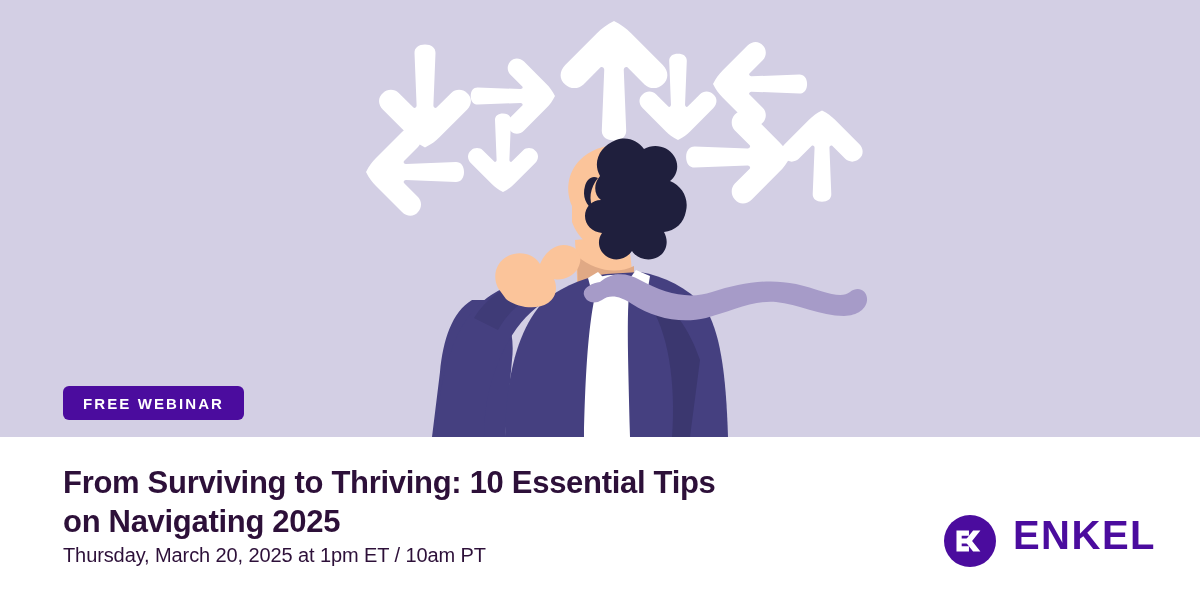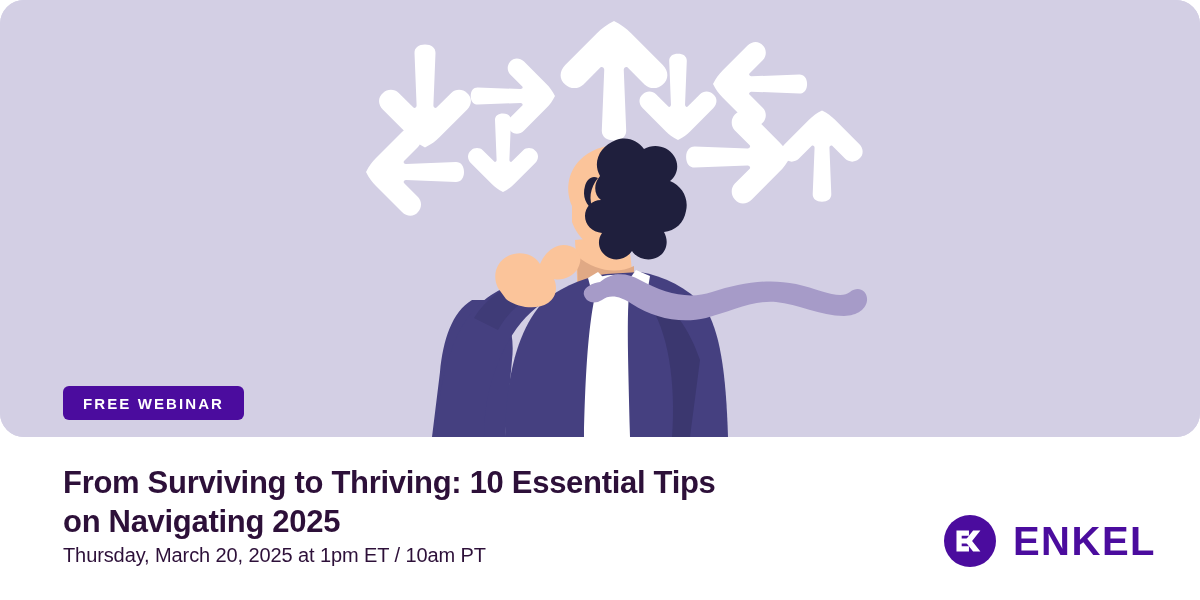--- a/index.html
+++ b/index.html
@@ -15,21 +15,20 @@
     height:600px;
     background:#ffffff;
   }
   
   .hero {
     position:absolute;
     left:0; top:0;
     width:1200px; height:437px;
     background:#d3cfe4;
     overflow:hidden;
-    border-radius:24px;
   }
   .hero-art { position:absolute; left:0; top:0; width:1200px; height:437px; }
 
   
   .badge {
     position:absolute;
     left:63px; top:386px;
     height:34px;
     padding:0 20px;
     display:flex; align-items:center;
@@ -69,21 +68,21 @@
     font-weight:normal;
     line-height:26px;
     margin-top:1px;
     letter-spacing:-0.1px;
   }
 
   
   .logo {
     position:absolute;
     right:44px; top:515px;
-    display:flex; align-items:center; gap:17px;
+    display:flex; gap:17px;
     z-index:5;
   }
   .logo-mark { width:52px; height:52px; display:block; }
   .logo-word {
     color:#4b0c9e;
     font-size:40px;
     font-weight:bold;
     letter-spacing:1.5px;
     line-height:1;
   }

